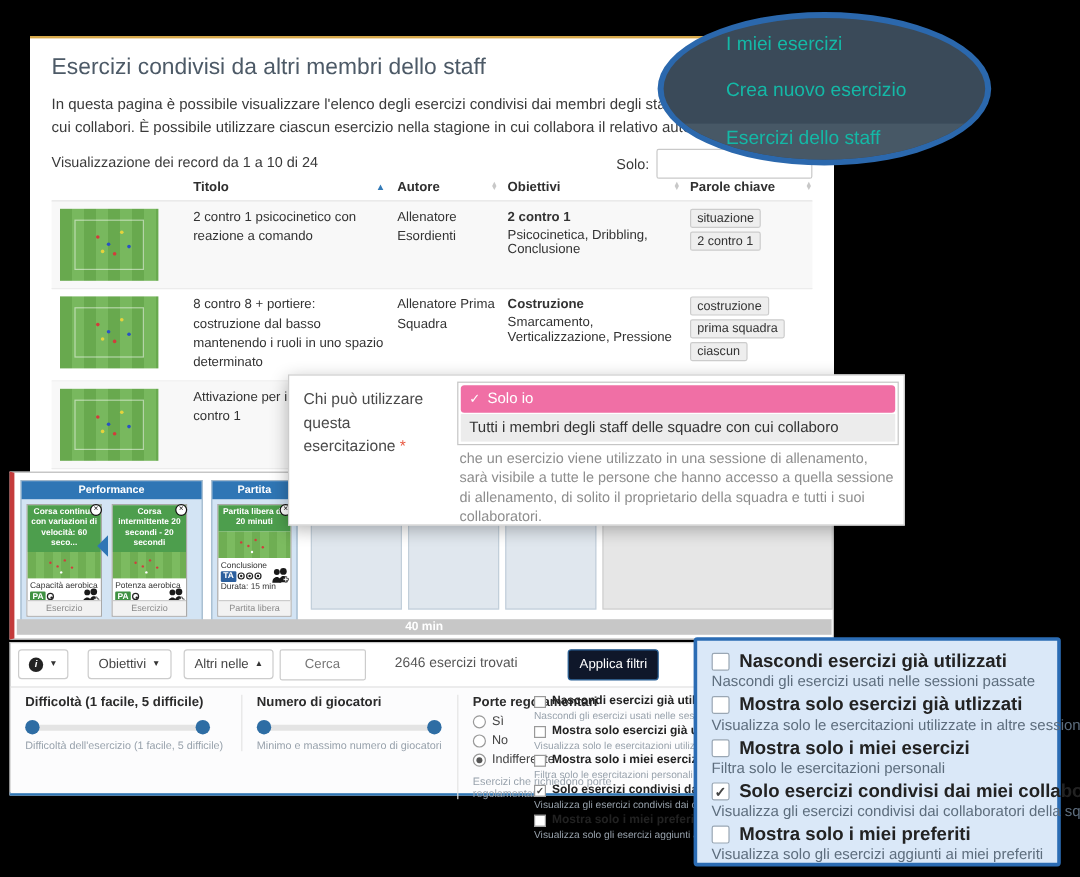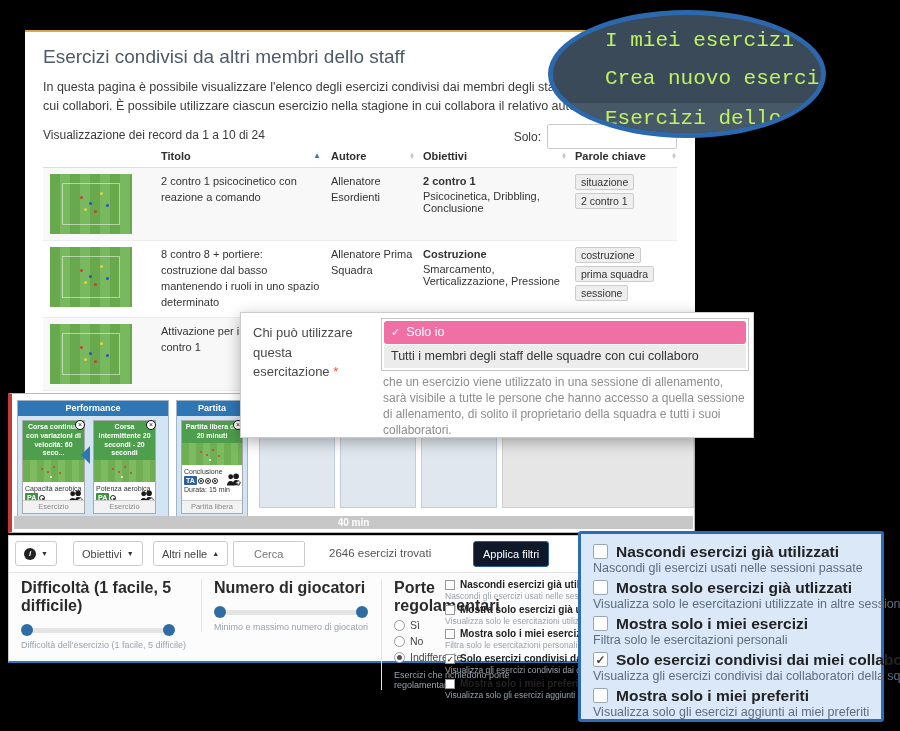--- a/index.html
+++ b/index.html
@@ -80,21 +80,21 @@
   .info-circle{width:12px;height:12px;border-radius:50%;background:#222;color:#fff;font-size:8px;font-weight:bold;
                text-align:center;line-height:12px;font-style:italic;}
   .caret{font-size:7px;color:#333;}
   .tb-search{position:absolute;left:224px;top:5px;width:72px;height:26px;border:1px solid #ccc;border-radius:2px;
              font-size:11px;padding:0 20px;color:#555;}
   .found{position:absolute;left:320px;top:11px;width:126px;font-size:11.5px;color:#555;}
   .apply-btn{position:absolute;left:464px;top:5px;height:26px;background:#0f172a;color:#fff;border:1px solid #275f95;
              border-radius:3px;font-size:11px;padding:0 9px;line-height:24px;}
   .filters{position:absolute;left:0;top:36px;width:685px;height:89px;background:#fcfcfd;border-top:1px solid #e2e2e2;}
   .fcol{position:absolute;top:6px;font-size:11px;}
-  .fcol .flabel{font-weight:bold;color:#2b2b2b;font-size:16px;}
+  .fcol .flabel{font-weight:bold;color:#2b2b2b;font-size:11px;}
   .fcap{color:#98a2ac;font-size:9px;margin-top:7px;}
   .fc1{left:12px;width:168px;} .fc2{left:192px;width:168px;border-left:1px solid #e4e4e4;padding-left:12px;}
   .fc3{left:372px;width:150px;border-left:1px solid #e4e4e4;padding-left:12px;}
   .fc4{left:428px;width:250px;padding-left:8px;}
   .slider{position:relative;width:150px;height:5px;background:#e4e4e4;border-radius:3px;margin:13px 0 0 2px;}
   .knob{position:absolute;top:-4px;width:12px;height:12px;border-radius:50%;background:#2e6da4;}
   .knob.l{left:-2px;} .knob.r{right:-2px;}
   .radio-row{display:flex;align-items:center;gap:5px;margin-top:4px;font-size:10.5px;color:#444;}
   .radio{width:11px;height:11px;border:1px solid #999;border-radius:50%;background:#fff;position:relative;}
   .radio.on::after{content:"";position:absolute;left:2px;top:2px;width:5px;height:5px;border-radius:50%;background:#555;}
@@ -111,21 +111,21 @@
   .opt-box{position:absolute;left:140px;top:5px;width:368px;border:1px solid #c5c5c5;background:#fff;padding:2px;}
   .opt{font-size:12.5px;height:23px;line-height:23px;padding:0 7px;color:#333;background:#ececec;white-space:nowrap;overflow:hidden;}
   .opt.sel{background:#f06fa5;color:#fff;border-radius:3px;margin-bottom:1px;}
   .opt .chk{margin-right:6px;font-size:11px;}
   .share-help{position:absolute;left:142px;top:62px;width:362px;font-size:12px;line-height:1.33;color:#8d8d8d;}
 
   
   .oval{position:absolute;left:548px;top:10px;width:278px;height:128px;border-radius:50%;z-index:5;
         background:#3a4a59;border:5px solid #2b68ad;overflow:hidden;}
   .oval-band{position:absolute;left:0;right:0;top:88px;height:32px;background:#475866;}
-  .oval-item{position:absolute;left:52px;font-size:21px;color:#bef264;white-space:nowrap;font-family:Liberation Mono, monospace;}
+  .oval-item{position:absolute;left:52px;font-size:16px;color:#14b8a6;white-space:nowrap;}
   .oi0{top:14px;} .oi1{top:52px;} .oi2{top:92px;}
 
   
   .zoom-pop{left:578px;top:531px;width:306px;height:191px;background:#dae8f8;border:3px solid #2b6cb4;border-radius:3px;
             z-index:6;padding:8px 12px;}
   .z-item{margin-bottom:1px;}
   .z-label{display:flex;align-items:center;gap:8px;font-size:15.5px;font-weight:bold;color:#222;line-height:1.25;white-space:nowrap;}
   .z-cap{font-size:12.5px;color:#5d6d7d;line-height:1.25;white-space:nowrap;}
   .zbx{width:15px;height:15px;border:1px solid #9aa7b4;background:#fff;border-radius:2px;flex:none;
        font-size:12px;line-height:14px;text-align:center;color:#444;}
@@ -181,21 +181,21 @@
       <div class="trow" style="min-height:72px;">
         <div class="c0">
             <div class="thumb"></div>
           </div>
         <div class="c1 title-cell">8 contro 8 + portiere: costruzione dal basso mantenendo i ruoli in uno spazio determinato</div>
         <div class="c2 autore">Allenatore Prima Squadra</div>
         <div class="c3"><span class="obj-bold">Costruzione</span><span>Smarcamento, Verticalizzazione, Pressione</span></div>
         <div class="c4 tagbox">
           <span class="tag">costruzione</span>
           <span class="tag">prima squadra</span>
-          <span class="tag">sessione</span>
+          <span class="tag">ciascun</span>
         </div>
       </div>
 
       <div class="trow odd" style="min-height:60px;">
         <div class="c0">
             <div class="thumb"></div>
           </div>
         <div class="c1 title-cell">Attivazione per i portieri: rondo 3 contro 1</div>
         <div class="c2 autore">Allenatore</div>
         <div class="c3">

